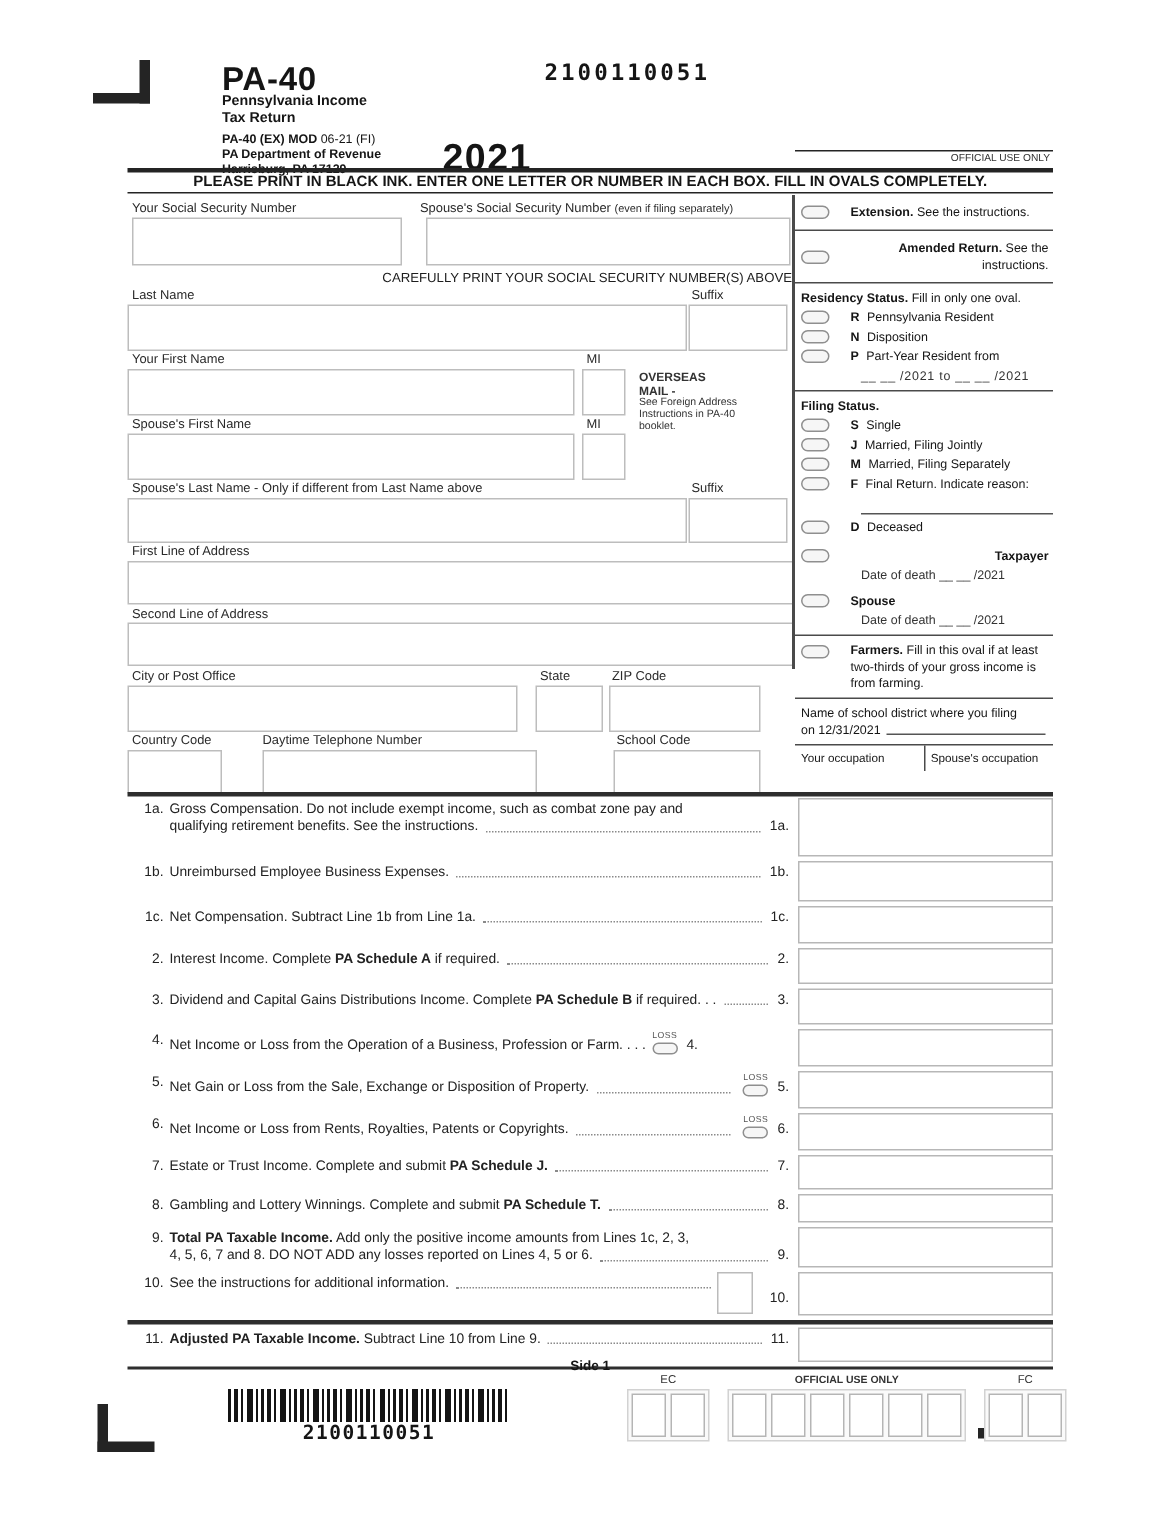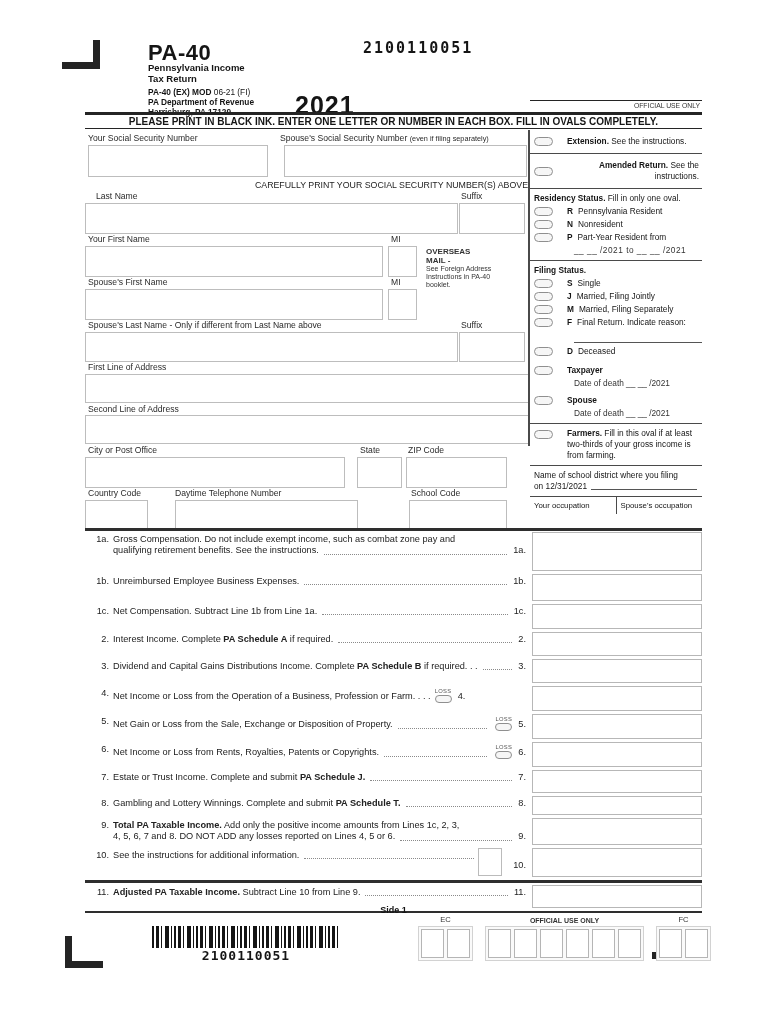--- a/index.html
+++ b/index.html
@@ -98,21 +98,21 @@
   <div class="bar" style="left:85px;top:112px;width:617px;height:3px;"></div>
   <div class="abs banner" style="left:85px;top:116px;width:617px;">PLEASE PRINT IN BLACK INK. ENTER ONE LETTER OR NUMBER IN EACH BOX. FILL IN OVALS COMPLETELY.</div>
   <div class="bar" style="left:85px;top:128px;width:617px;height:1px;"></div>
 
   <div class="lbl" style="left:88px;top:133px;">Your Social Security Number</div>
   <div class="fbox" style="left:88px;top:145px;width:178px;height:30px;"></div>
   <div class="lbl" style="left:280px;top:133px;"><span>Spouse's Social Security Number </span><small>(even if filing separately)</small></div>
   <div class="fbox" style="left:284px;top:145px;width:241px;height:30px;"></div>
   <div class="ssn-warn" style="left:85px;top:180px;width:443px;">CAREFULLY PRINT YOUR SOCIAL SECURITY NUMBER(S) ABOVE</div>
 
-  <div class="lbl" style="left:96px;top:191px;">Last Name</div>
+  <div class="lbl" style="left:88px;top:191px;">Last Name</div>
   <div class="fbox" style="left:85px;top:203px;width:371px;height:29px;"></div>
   <div class="lbl" style="left:461px;top:191px;">Suffix</div>
   <div class="fbox" style="left:459px;top:203px;width:64px;height:29px;"></div>
 
   <div class="lbl" style="left:88px;top:234px;">Your First Name</div>
   <div class="fbox" style="left:85px;top:246px;width:296px;height:29px;"></div>
   <div class="lbl" style="left:391px;top:234px;">MI</div>
   <div class="fbox" style="left:388px;top:246px;width:27px;height:29px;"></div>
 
   <div class="overseas" style="left:426px;top:247px;">
@@ -167,21 +167,21 @@
     <div class="psec">
       <div class="ptitle"><b>Residency Status.</b><span> Fill in only one oval.</span></div>
       <div class="prow">
           <span class="oval"></span>
           <span class="code">R</span>
           <span>Pennsylvania Resident</span>
         </div>
       <div class="prow">
           <span class="oval"></span>
           <span class="code">N</span>
-          <span>Nonresident</span>
+          <span>Disposition</span>
         </div>
       <div class="prow">
           <span class="oval"></span>
           <span class="code">P</span>
           <span>Part-Year Resident from</span>
         </div>
       <div class="dates">__ __ /2021 to __ __ /2021</div>
     </div>
     <div class="psec">
       <div class="ptitle">Filing Status.</div>
@@ -204,21 +204,21 @@
           <span class="oval"></span>
           <span class="code">F</span>
           <span>Final Return. Indicate reason:</span>
         </div>
       <div class="blankline"></div>
       <div class="prow">
           <span class="oval"></span>
           <span class="code">D</span>
           <span>Deceased</span>
         </div>
-      <div class="prow" style="margin-top:8px;">
+      <div class="prow" style="margin-top:8px;justify-content:space-between;">
           <span class="oval"></span>
           <b style="margin-left:14px;">Taxpayer</b>
         </div>
       <div class="dd">Date of death __  __ /2021</div>
       <div class="prow" style="margin-top:6px;">
           <span class="oval"></span>
           <b style="margin-left:14px;">Spouse</b>
         </div>
       <div class="dd">Date of death __  __ /2021</div>
     </div>

